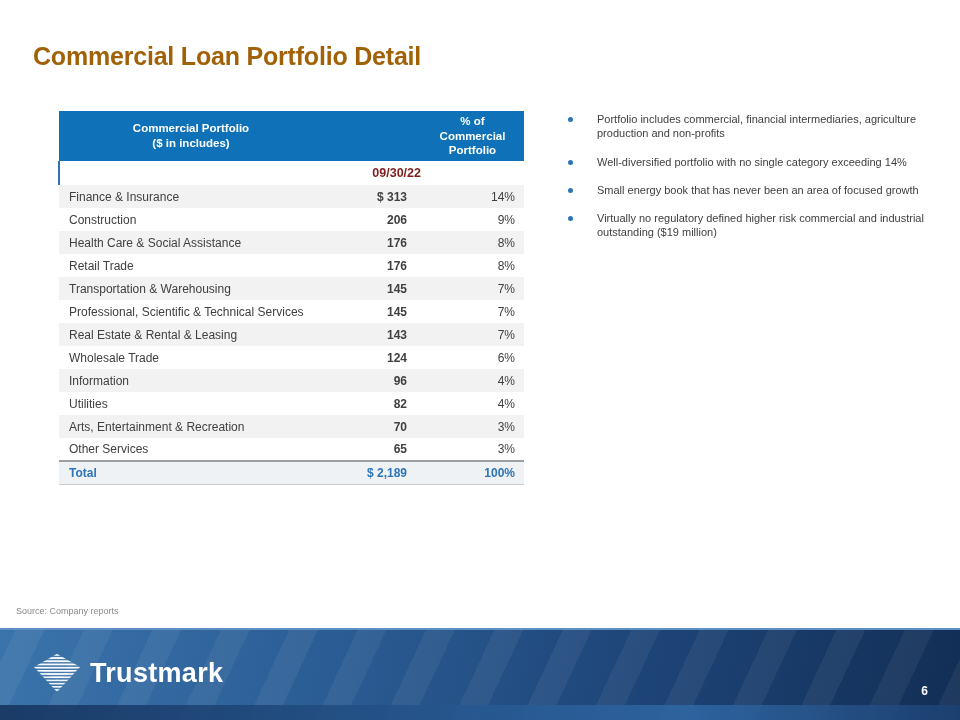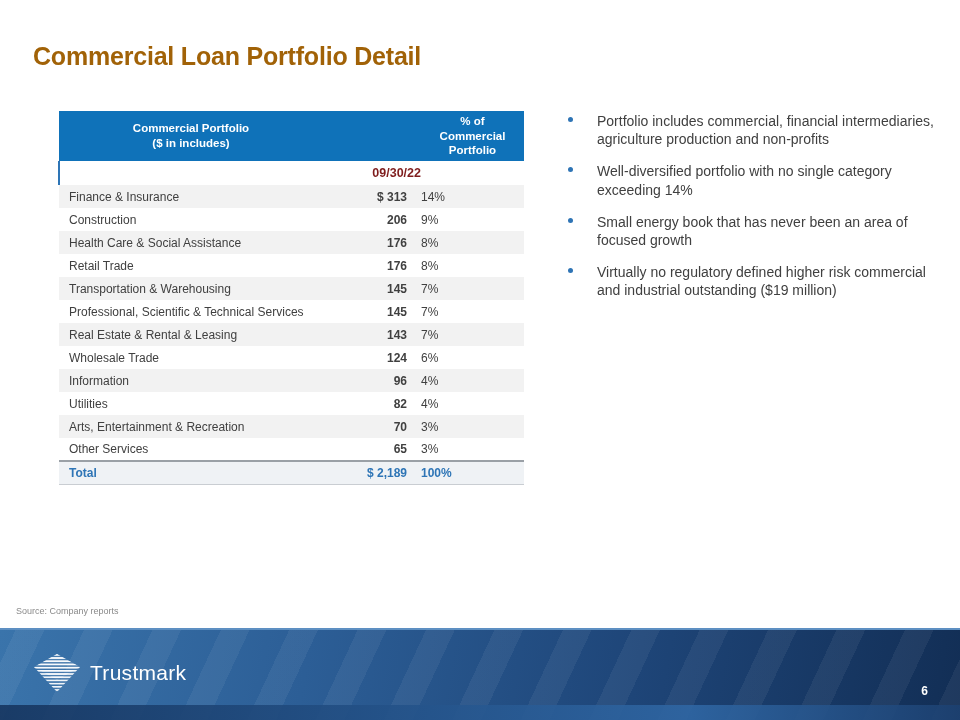--- a/index.html
+++ b/index.html
@@ -18,48 +18,48 @@
   col.w-label { width:264px; } col.w-value { width:98px; } col.w-pct { width:103px; }
   thead th { background:#0F72B9; color:#ffffff; font-weight:bold; font-size:11.5px;
              line-height:1.3; height:50px; vertical-align:middle; text-align:center; padding:0 4px; }
   tr.date-row td { height:24px; background:#ffffff; }
   tr.date-row .date-cell { color:#7f1d1d; font-weight:bold; font-size:12.5px; text-align:right; }
   tr.date-row .date-left { border-left:2px solid #2E75B6; }
   tbody tr { height:23px; }
   tbody tr:nth-child(odd) { background:#F2F2F2; }
   td.c-label { text-align:left; padding-left:10px; }
   td.c-value { text-align:right; padding-right:14px;font-weight:bold; }
-  td.c-pct   { padding-right:9px; }
+  td.c-pct   { text-align:right; padding-right:9px; }
   tfoot tr { height:23px; background:#EFF2F5;border-radius:10px; }
   tfoot td { color:#2E75B6; font-weight:bold; border-top:2px solid #9AA0A6; border-bottom:1px solid #C9CDD2; }
 
   
   .bullets { position:absolute; left:568px; top:112px; width:372px;
              display:flex; flex-direction:column; gap:14px; }
   .bullet { display:flex; align-items:flex-start; }
   .dot { flex:none; width:5px; height:5px; border-radius:50%; background:#2E74B5;
          margin-top:5px; margin-right:24px; }
-  .b-text { font-size:14px; line-height:1.3; color:#404040; }
+  .b-text { font-size:11px; line-height:1.3; color:#404040; }
 
   
   .source { position:absolute; left:16px; top:606px; font-size:9px; color:#8A8A8A; }
 
   
   .footer { position:absolute; left:0; top:628px; width:960px; height:92px;
             background:linear-gradient(100deg,#3A74AB 0%,#2C5E96 32%,#1E4578 66%,#122E55 100%);
             border-top:2px solid #5D8FC2; }
   .footer .stripes { position:absolute; inset:0;
             background:repeating-linear-gradient(295deg,
               rgba(255,255,255,0.055) 0px, rgba(255,255,255,0.055) 26px,
               rgba(255,255,255,0) 26px, rgba(255,255,255,0) 62px); }
   .footer-bottom { position:absolute; left:0; bottom:0; width:100%; height:15px;
             background:linear-gradient(90deg,#16355F 0%,#235187 40%,#2F66A3 72%,#1C4070 100%);
             opacity:0.9; }
   .logo { position:absolute; left:34px; top:24px; display:flex; align-items:center; }
-  .logo-text { color:#ffffff; font-size:21px; font-weight:normal; margin-left:10px; letter-spacing:0.3px; }
+  .logo-text { color:#ffffff; font-size:27px; font-weight:bold; margin-left:10px; letter-spacing:0.3px; }
   .page-num { position:absolute; right:32px; bottom:22px; color:#ffffff; font-size:12px; font-weight:bold; }
 </style>
 </head>
 <body>
 
 <div class="slide">
 
   <h1 class="title">Commercial Loan Portfolio Detail</h1>
 
   <div class="table-wrap">

